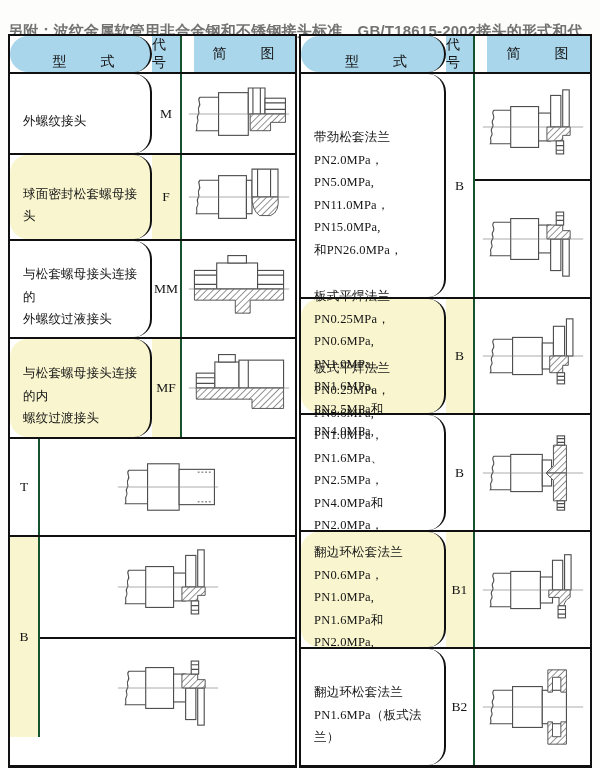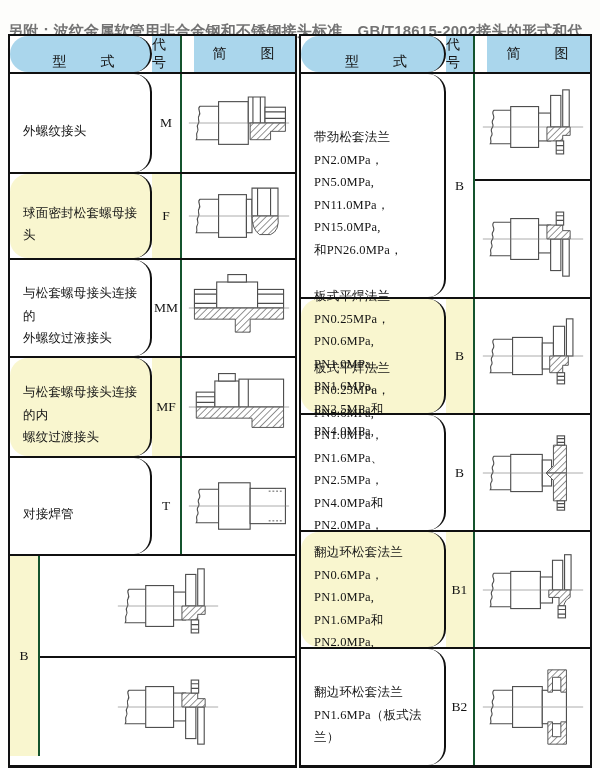--- a/index.html
+++ b/index.html
@@ -58,21 +58,21 @@
 
 <div class="tables">
 
   <div class="tbl left">
     <div class="hrow">
       <div class="cell c-type">型　　式</div>
       <div class="cell c-code">代号</div>
       <div class="cell c-diag">简　　图</div>
     </div>
     <div id="left-rows">
-        <div class="row" style="height: 100px;">
+        <div class="row" style="height: 81px;">
           <div class="cell c-type">外螺纹接头</div>
           <div class="cell c-code">M</div>
           <div class="diagstack">
             <div class="diagcell">
               <svg width="108" height="78" viewBox="0 0 112 84">
   <defs>
                   <pattern id="h1" width="5" height="5" patternUnits="userSpaceOnUse" patternTransform="rotate(45)">
   <rect width="5" height="5" fill="#fff"></rect>
                     <line x1="0" y1="0" x2="0" y2="5" stroke="#5a5a5a" stroke-width="1.4"></line>
                   </pattern>
@@ -156,21 +156,20 @@
                 <rect x="34" y="6" width="18" height="8" stroke="#4d4d4d" stroke-width="1.2" fill="#fff"></rect>
                 <rect x="56" y="12" width="48" height="30" stroke="#4d4d4d" stroke-width="1.2" fill="#fff"></rect>
                 <path d="M66,12 v30" stroke="#4d4d4d" stroke-width="1.2" fill="none"></path>
                 <path d="M10,42 h94 v22 h-34 v-10 h-60 z" stroke="#4d4d4d" stroke-width="1" fill="url(#h4)"></path>
                 <line x1="2" y1="42" x2="110" y2="42" stroke="#808080" stroke-width="0.7"></line>
               </svg>
             </div>
           </div>
         </div>
         <div class="row" style="height: 98px;">
-          <div class="cell c-type">对接焊管</div>
           <div class="cell c-code">T</div>
           <div class="diagstack">
             <div class="diagcell">
               <svg width="108" height="78" viewBox="0 0 112 84">
   <defs>
                   <pattern id="h5" width="5" height="5" patternUnits="userSpaceOnUse" patternTransform="rotate(45)">
   <rect width="5" height="5" fill="#fff"></rect>
                     <line x1="0" y1="0" x2="0" y2="5" stroke="#5a5a5a" stroke-width="1.4"></line>
                   </pattern>
                 </defs>

